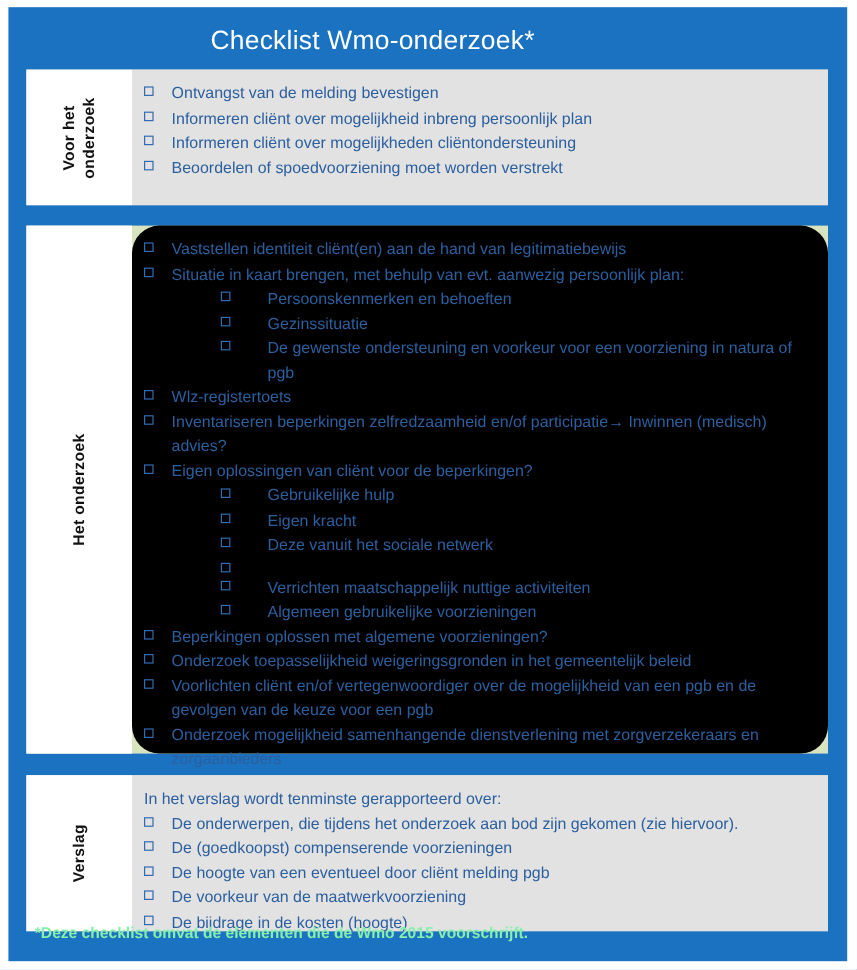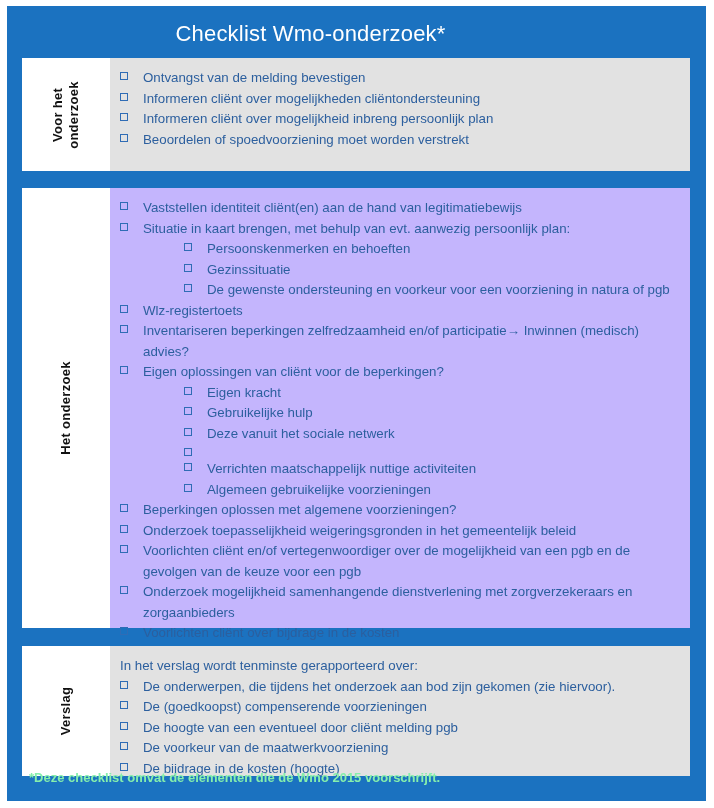--- a/index.html
+++ b/index.html
@@ -87,21 +87,21 @@
   }
   ul.cl li {
     display: flex;
     align-items: flex-start;
     color: #2c5f9e;
     font-size: 13.3px;
     line-height: 20.5px;
     margin: 0;
     padding: 0;
   }
-  ul.cl li.lvl2 { padding-left: 64px; }
+  ul.cl li.lvl2 { padding-left: 64px; gap: 16px; }
   .cbox {
     flex: 0 0 auto;
     width: 11px;
     height: 11px;
     margin-top: 4px;
     margin-right: 12px;
     position: relative;
   }
   .cbox::before {
     content: "";
@@ -161,40 +161,40 @@
             </div>
           </div>
           <div class="content">
             <ul class="cl">
               <li class="">
                 <span class="cbox"></span>
                 <span class="txt">Ontvangst van de melding bevestigen</span>
               </li>
               <li class="">
                 <span class="cbox"></span>
+                <span class="txt">Informeren cliënt over mogelijkheid inbreng persoonlijk plan</span>
+              </li>
+              <li class="">
+                <span class="cbox"></span>
                 <span class="txt">Informeren cliënt over mogelijkheden cliëntondersteuning</span>
-              </li>
-              <li class="">
-                <span class="cbox"></span>
-                <span class="txt">Informeren cliënt over mogelijkheid inbreng persoonlijk plan</span>
               </li>
               <li class="">
                 <span class="cbox"></span>
                 <span class="txt">Beoordelen of spoedvoorziening moet worden verstrekt</span>
               </li>
             </ul>
           </div>
         </div>
         <div class="section green" style="top: 182px; height: 440px;">
           <div class="rot-label">
             <div class="rot-inner">
               <div>Het onderzoek</div>
             </div>
           </div>
-          <div class="content" style="background: #c4b5fd;">
+          <div class="content" style="background: #000000; border-radius: 23px;">
             <ul class="cl">
               <li class="">
                 <span class="cbox"></span>
                 <span class="txt">Vaststellen identiteit cliënt(en) aan de hand van legitimatiebewijs</span>
               </li>
               <li class="">
                 <span class="cbox"></span>
                 <span class="txt">Situatie in kaart brengen, met behulp van evt. aanwezig persoonlijk plan:</span>
               </li>
               <li class="lvl2">
@@ -216,25 +216,25 @@
               <li class="">
                 <span class="cbox"></span>
                 <span class="txt">Inventariseren beperkingen zelfredzaamheid en/of participatie<span class="arrow">→</span> Inwinnen (medisch) advies?</span>
               </li>
               <li class="">
                 <span class="cbox"></span>
                 <span class="txt">Eigen oplossingen van cliënt voor de beperkingen?</span>
               </li>
               <li class="lvl2">
                 <span class="cbox"></span>
+                <span class="txt">Gebruikelijke hulp</span>
+              </li>
+              <li class="lvl2">
+                <span class="cbox"></span>
                 <span class="txt">Eigen kracht</span>
-              </li>
-              <li class="lvl2">
-                <span class="cbox"></span>
-                <span class="txt">Gebruikelijke hulp</span>
               </li>
               <li class="lvl2">
                 <span class="cbox"></span>
                 <span class="txt">Deze vanuit het sociale netwerk</span>
               </li>
               <li class="lvl2">
                 <span class="cbox"></span>
               </li>
               <li class="lvl2">
                 <span class="cbox"></span>

